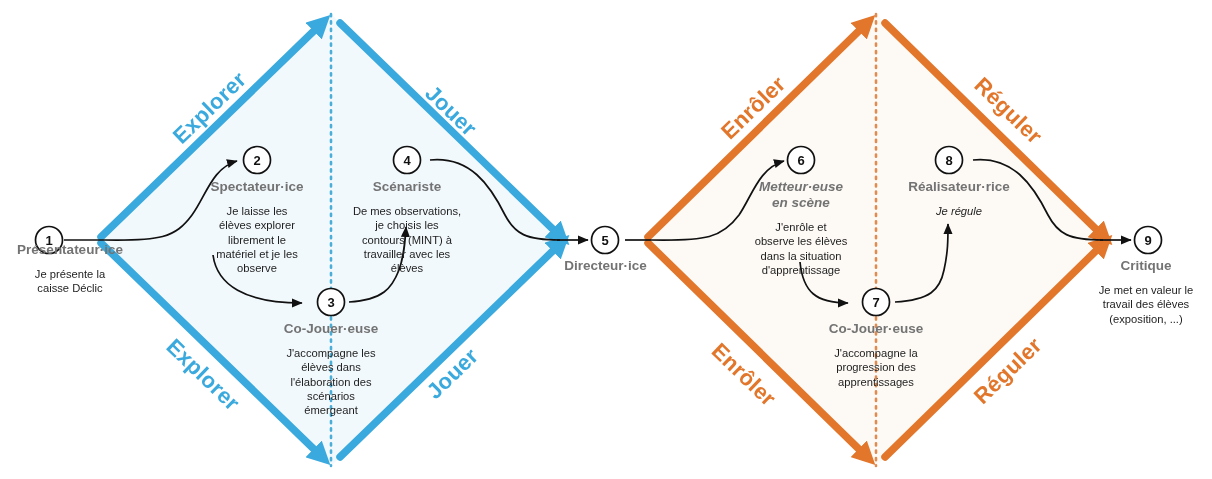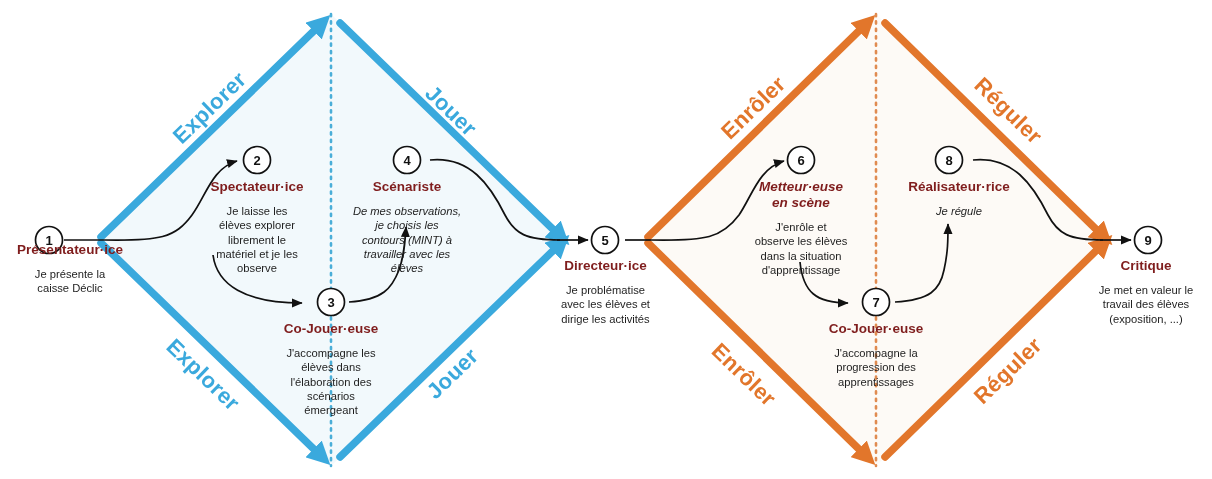--- a/index.html
+++ b/index.html
@@ -34,21 +34,21 @@
     pointer-events: none;
   }
   .node-block {
     position: absolute;
     text-align: center;
     pointer-events: auto;
   }
   .node-title {
     font-size: 13.5px;
     font-weight: bold;
-    color: #7f1d1d;
+    color: #737373;
     line-height: 1.18;
     white-space: nowrap;
   }
   .node-title.wrap {
     white-space: normal;
     font-style: italic;
   }
   .node-desc {
     font-size: 11.2px;
     font-weight: normal;
@@ -213,32 +213,29 @@
       <div class="node-title">Co-Jouer·euse</div>
       <div class="node-desc" style="white-space: pre-line;">J'accompagne les
 élèves dans
 l'élaboration des
 scénarios
 émergeant</div>
     </div>
 
     <div class="node-block" style="left:323px; top:179px; width:168px;">
       <div class="node-title">Scénariste</div>
-      <div class="node-desc" style="white-space: pre-line; font-style: italic;">De mes observations,
+      <div class="node-desc" style="white-space: pre-line;">De mes observations,
 je choisis les
 contours (MINT) à
 travailler avec les
 élèves</div>
     </div>
 
     <div class="node-block" style="left:528px; top:258px; width:155px;">
       <div class="node-title">Directeur·ice</div>
-      <div class="node-desc" style="white-space: pre-line;">Je problématise
-avec les élèves et
-dirige les activités</div>
     </div>
 
     <div class="node-block" style="left:722px; top:179px; width:158px;">
       <div class="node-title wrap" style="white-space: pre-line;">Metteur·euse
 en scène</div>
       <div class="node-desc" style="white-space: pre-line; text-align: center;">J'enrôle et
 observe les élèves
 dans la situation
 d'apprentissage</div>
     </div>

